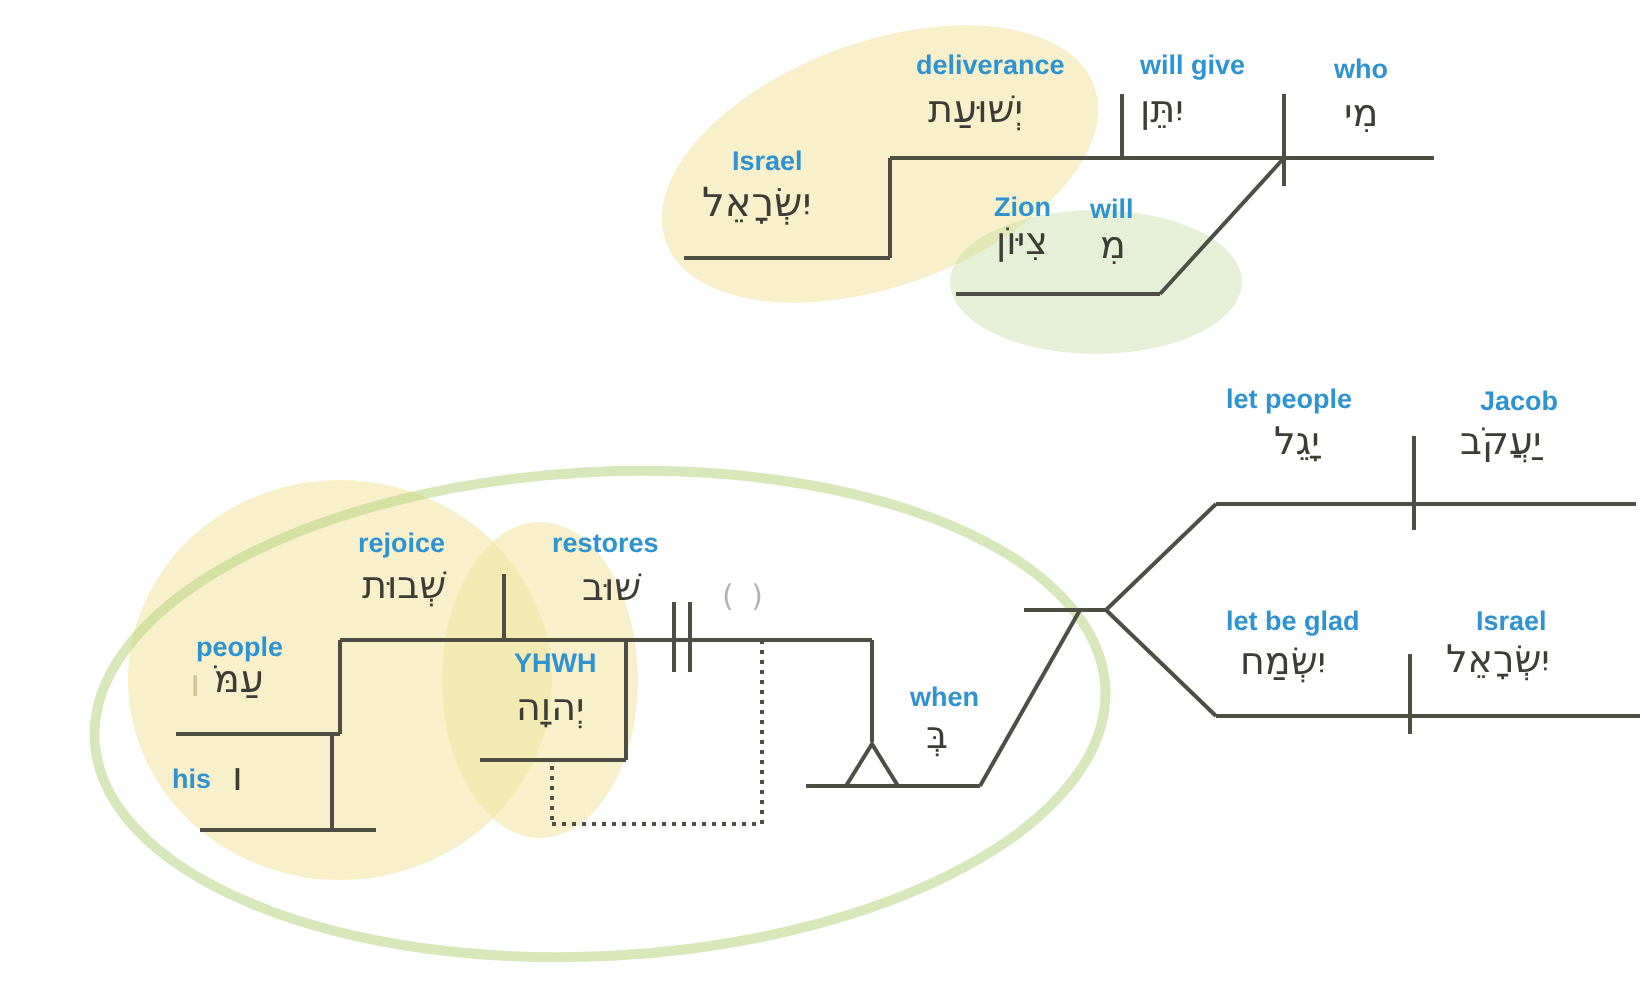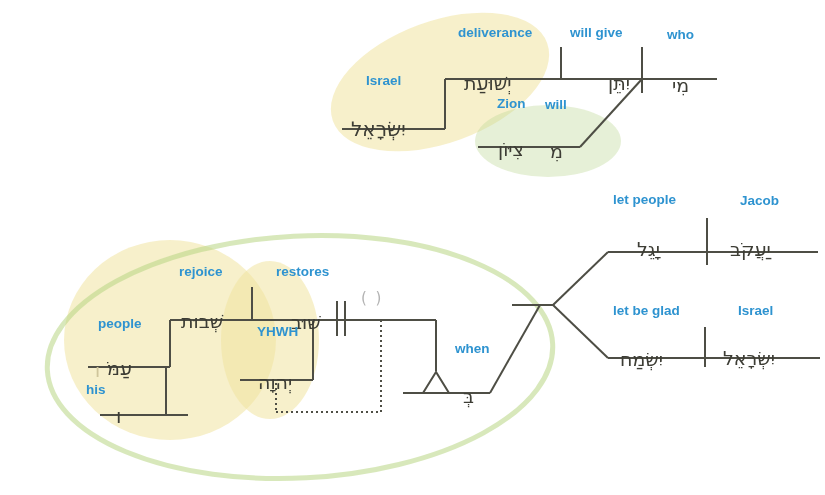--- a/index.html
+++ b/index.html
@@ -2,21 +2,21 @@
 <html><head>
 <meta charset="utf-8">
 <style>
   html,body{margin:0;padding:0;background:#ffffff;}
   .stage{position:relative;width:825px;height:495px;background:#fff;overflow:hidden;
          font-family:"Liberation Sans",sans-serif;}
   .stage svg{position:absolute;left:0;top:0;}
   .g{position:absolute;font:bold 13.5px "Liberation Sans",sans-serif;color:#2e93d0;
      white-space:nowrap;line-height:1;}
   .h{position:absolute;font:19px "DejaVu Sans",sans-serif;color:#3d3d35;
-     white-space:nowrap;line-height:1.1;direction:rtl;margin-top:28px;}
+     white-space:nowrap;line-height:1.1;direction:rtl;}
   .h.big{font-size:20px;}
   .h.pale{color:#cfc59b;}
   .parens{position:absolute;font:15px "DejaVu Sans",sans-serif;color:#b3b3b3;
           white-space:nowrap;line-height:1;letter-spacing:2px;}
 </style>
 </head>
 <body>
 
 <div class="stage">
 
@@ -66,21 +66,21 @@
     <g stroke="#4e4e45" stroke-width="2" fill="none" stroke-dasharray="2,3">
       <path d="M276,383 V412"></path>
       <path d="M276,412 H381"></path>
       <path d="M381,412 V321"></path>
     </g>
   </svg>
 
   <span class="g" style="left:458px;top:26px">deliverance</span>
   <span class="h" style="left:464px;top:45px">יְשׁוּעַת</span>
   <span class="g" style="left:570px;top:26px">will give</span>
-  <span class="h" style="left:608px;top:45px">יִתֵּן</span>
+  <span class="h" style="left:570px;top:45px">יִתֵּן</span>
   <span class="g" style="left:667px;top:28px">who</span>
   <span class="h" style="left:672px;top:47px">מִי</span>
   <span class="g" style="left:366px;top:74px">Israel</span>
   <span class="h big" style="left:351px;top:90px">יִשְׂרָאֵל</span>
   <span class="g" style="left:497px;top:97px">Zion</span>
   <span class="g" style="left:545px;top:98px">will</span>
   <span class="h" style="left:498px;top:111px">צִיּוֹן</span>
   <span class="h" style="left:550px;top:113px">מִ</span>
 
   <span class="g" style="left:179px;top:265px">rejoice</span>

